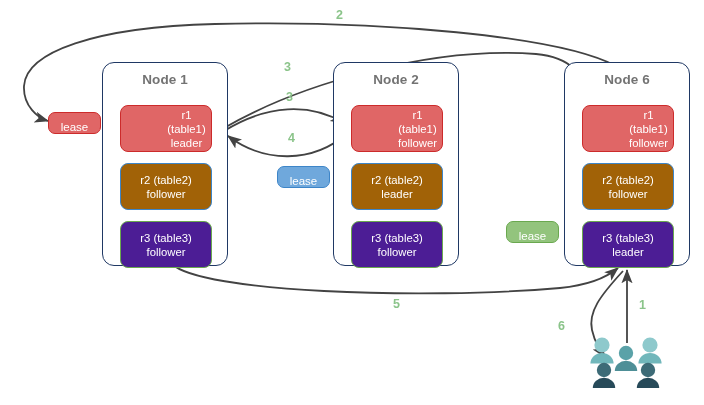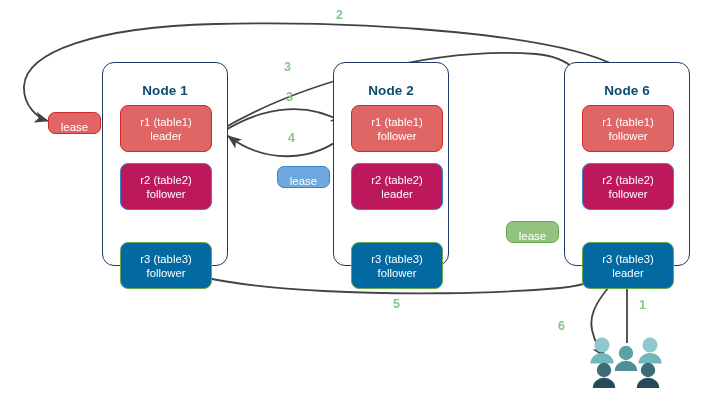--- a/index.html
+++ b/index.html
@@ -30,44 +30,44 @@
     box-sizing: border-box;
     border: 1.6px solid #1f3864;
     border-radius: 12px;
     background: #ffffff;
     z-index: 3;
   }
   .node-title {
     text-align: center;
     font-size: 13.5px;
     font-weight: bold;
-    color: #0c4a6e;
-    margin-top: 20px;
+    color: #737373;
+    margin-top: 9px;
     letter-spacing: 0.1px;
   }
   .replica {
     position: absolute;
     left: 17px;
     width: 92px;
     height: 47px;
     box-sizing: border-box;
     border-radius: 8px;
     display: flex;
     flex-direction: column;
     align-items: center;
     justify-content: center;
     color: #ffffff;
     font-size: 11.3px;
     line-height: 14px;
     text-align: center;
   }
   .replica .l1, .replica .l2 { display: block; }
-  .rep-red   { background: #e06666; border: 1.4px solid #cc2b2b; }
-  .rep-blue  { background: #be185d; border: 1.4px solid #3d85c8; text-align: right; }
-  .rep-green { background: #0369a1; border: 1.4px solid #6aa84f; margin-top: 21px; }
+  .rep-red   { background: #e06666; border: 1.4px solid #cc2b2b; padding-left: 41px; }
+  .rep-blue  { background: #a16207; border: 1.4px solid #3d85c8; text-align: right; }
+  .rep-green { background: #4c1d95; border: 1.4px solid #6aa84f; }
   .r1 { top: 42px; }
   .r2 { top: 100px; }
   .r3 { top: 158px; }
 
   .lease {
     position: absolute;
     box-sizing: border-box;
     border-radius: 7px;
     display: flex;
     align-items: flex-end;
@@ -148,21 +148,21 @@
     <div class="replica rep-blue r2">
       <span class="l1">r2 (table2)</span>
       <span class="l2">follower</span>
     </div>
     <div class="replica rep-green r3">
       <span class="l1">r3 (table3)</span>
       <span class="l2">follower</span>
     </div>
   </div>
 
-  <div class="node" style="left:333px; top:62px; width:116px; height:204px;">
+  <div class="node" style="left:333px; top:62px; width:126px; height:204px;">
     <div class="node-title">Node 2</div>
     <div class="replica rep-red r1">
       <span class="l1">r1 (table1)</span>
       <span class="l2">follower</span>
     </div>
     <div class="replica rep-blue r2">
       <span class="l1">r2 (table2)</span>
       <span class="l2">leader</span>
     </div>
     <div class="replica rep-green r3">

